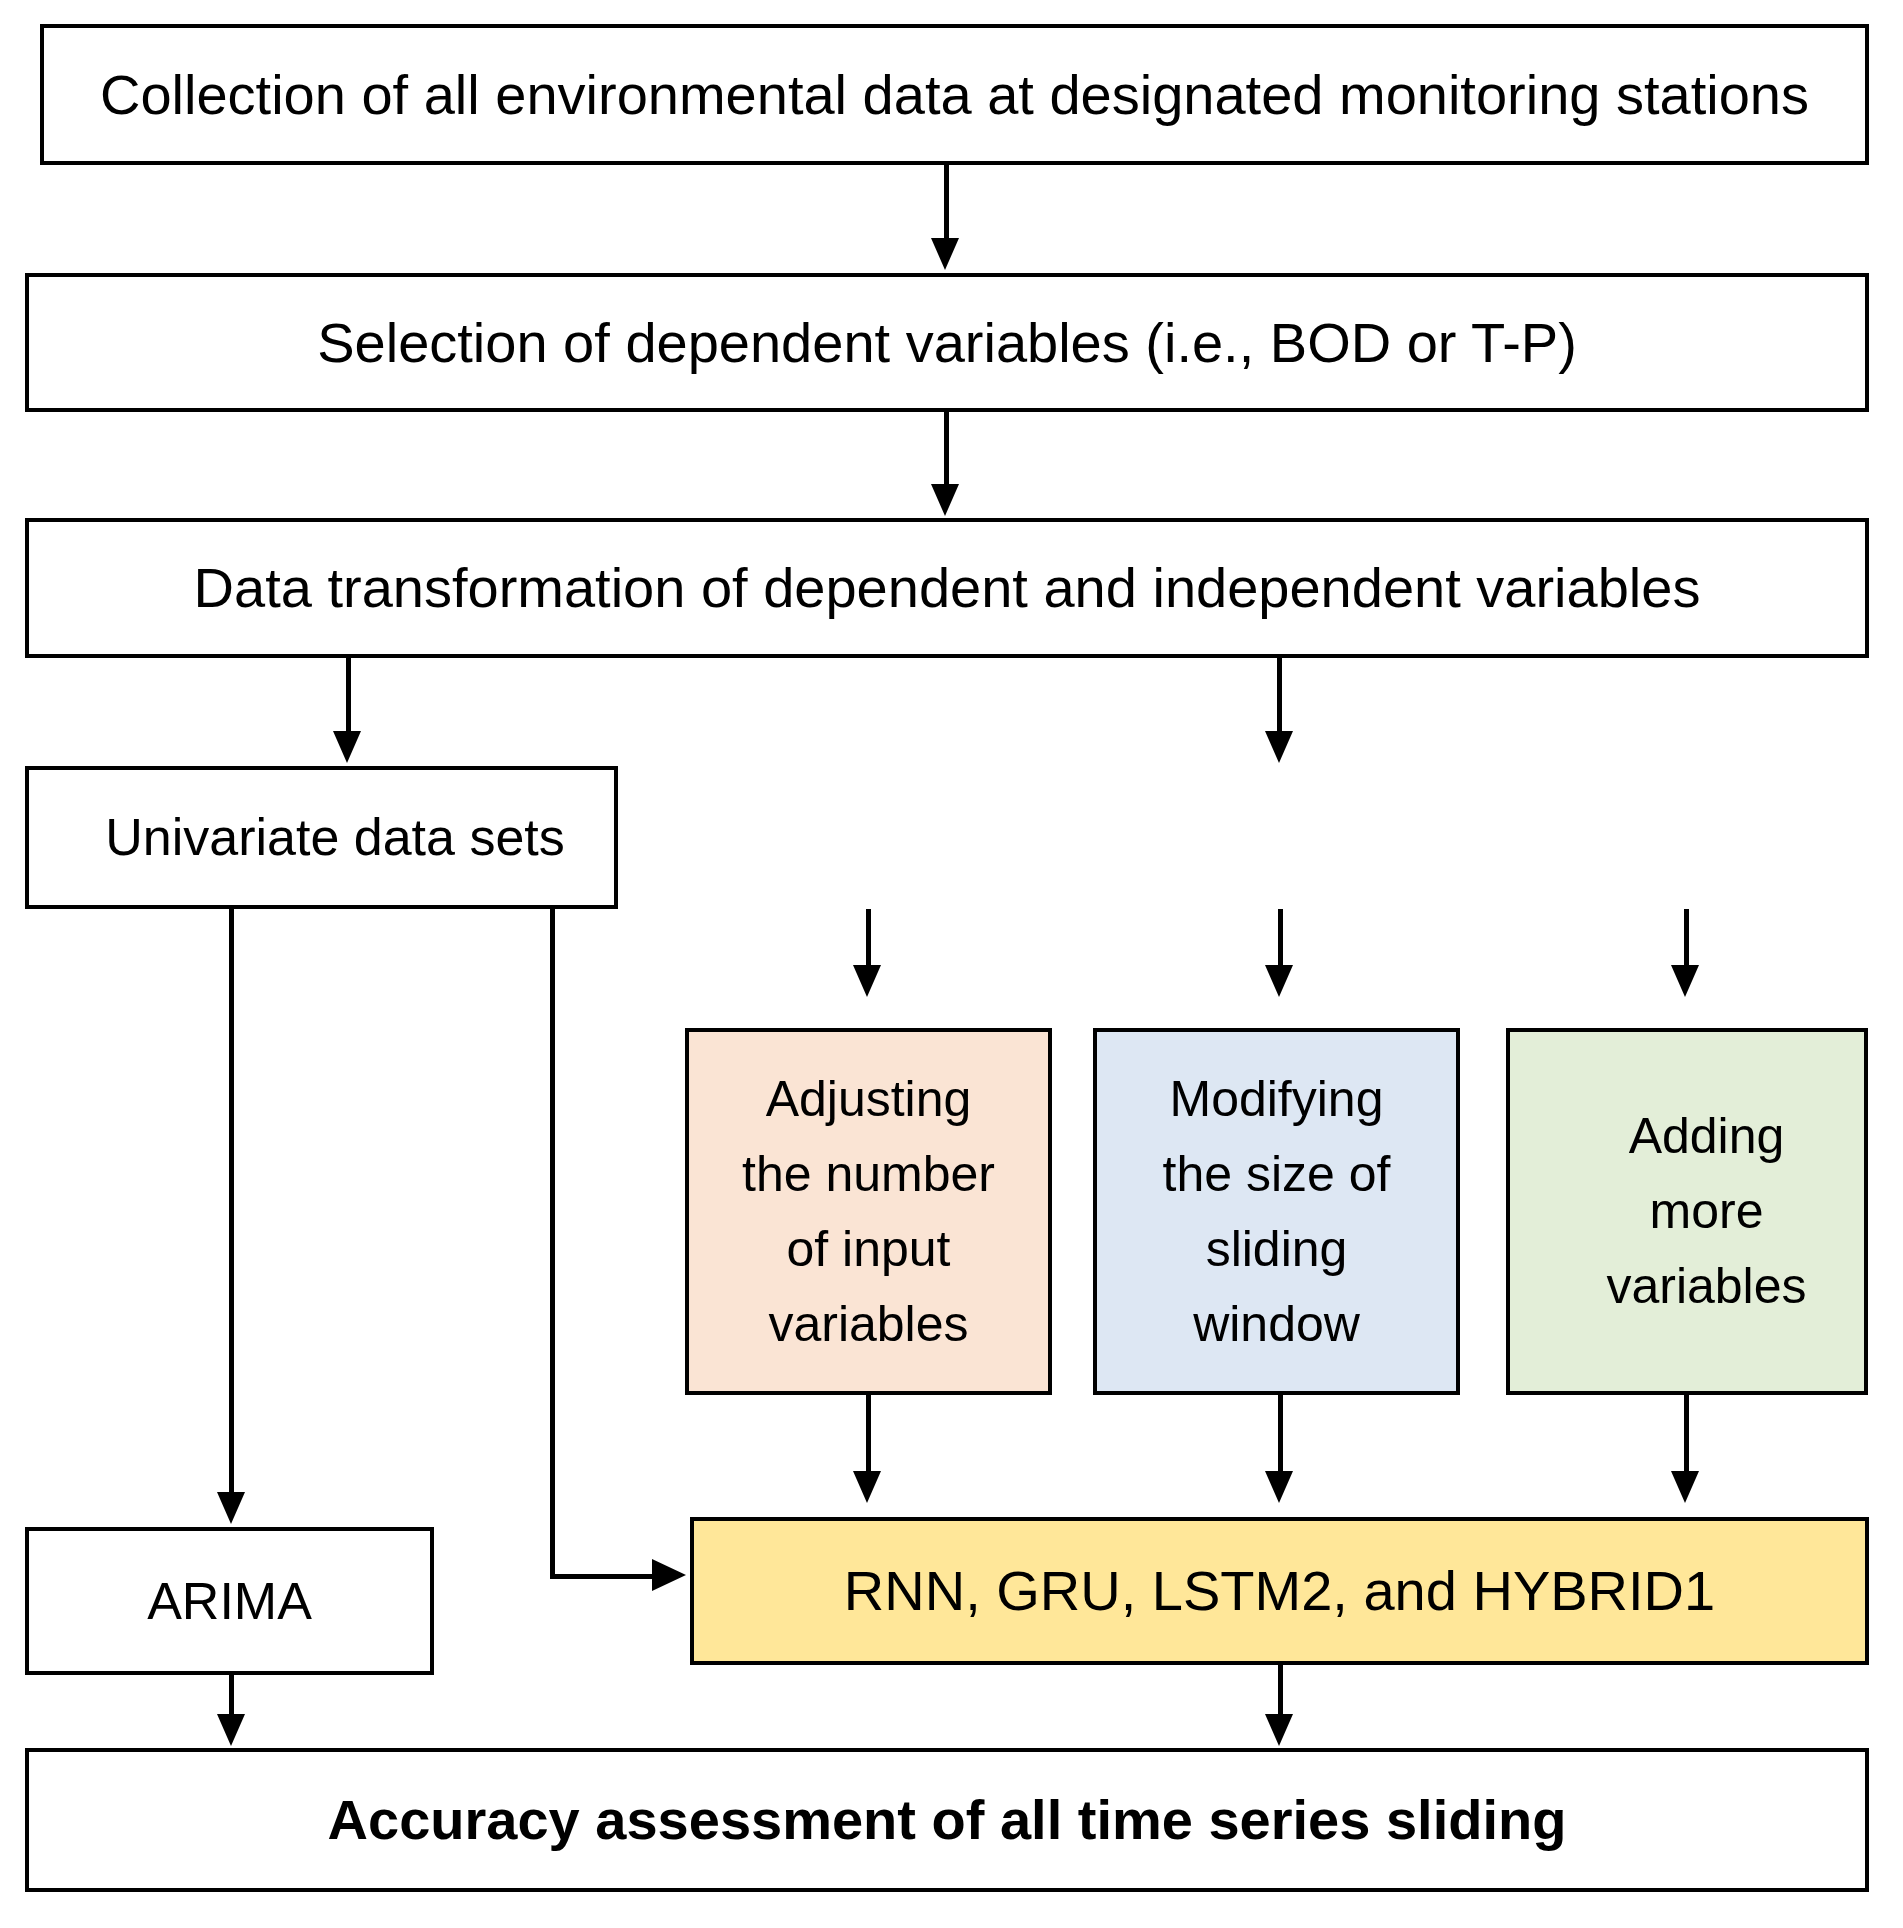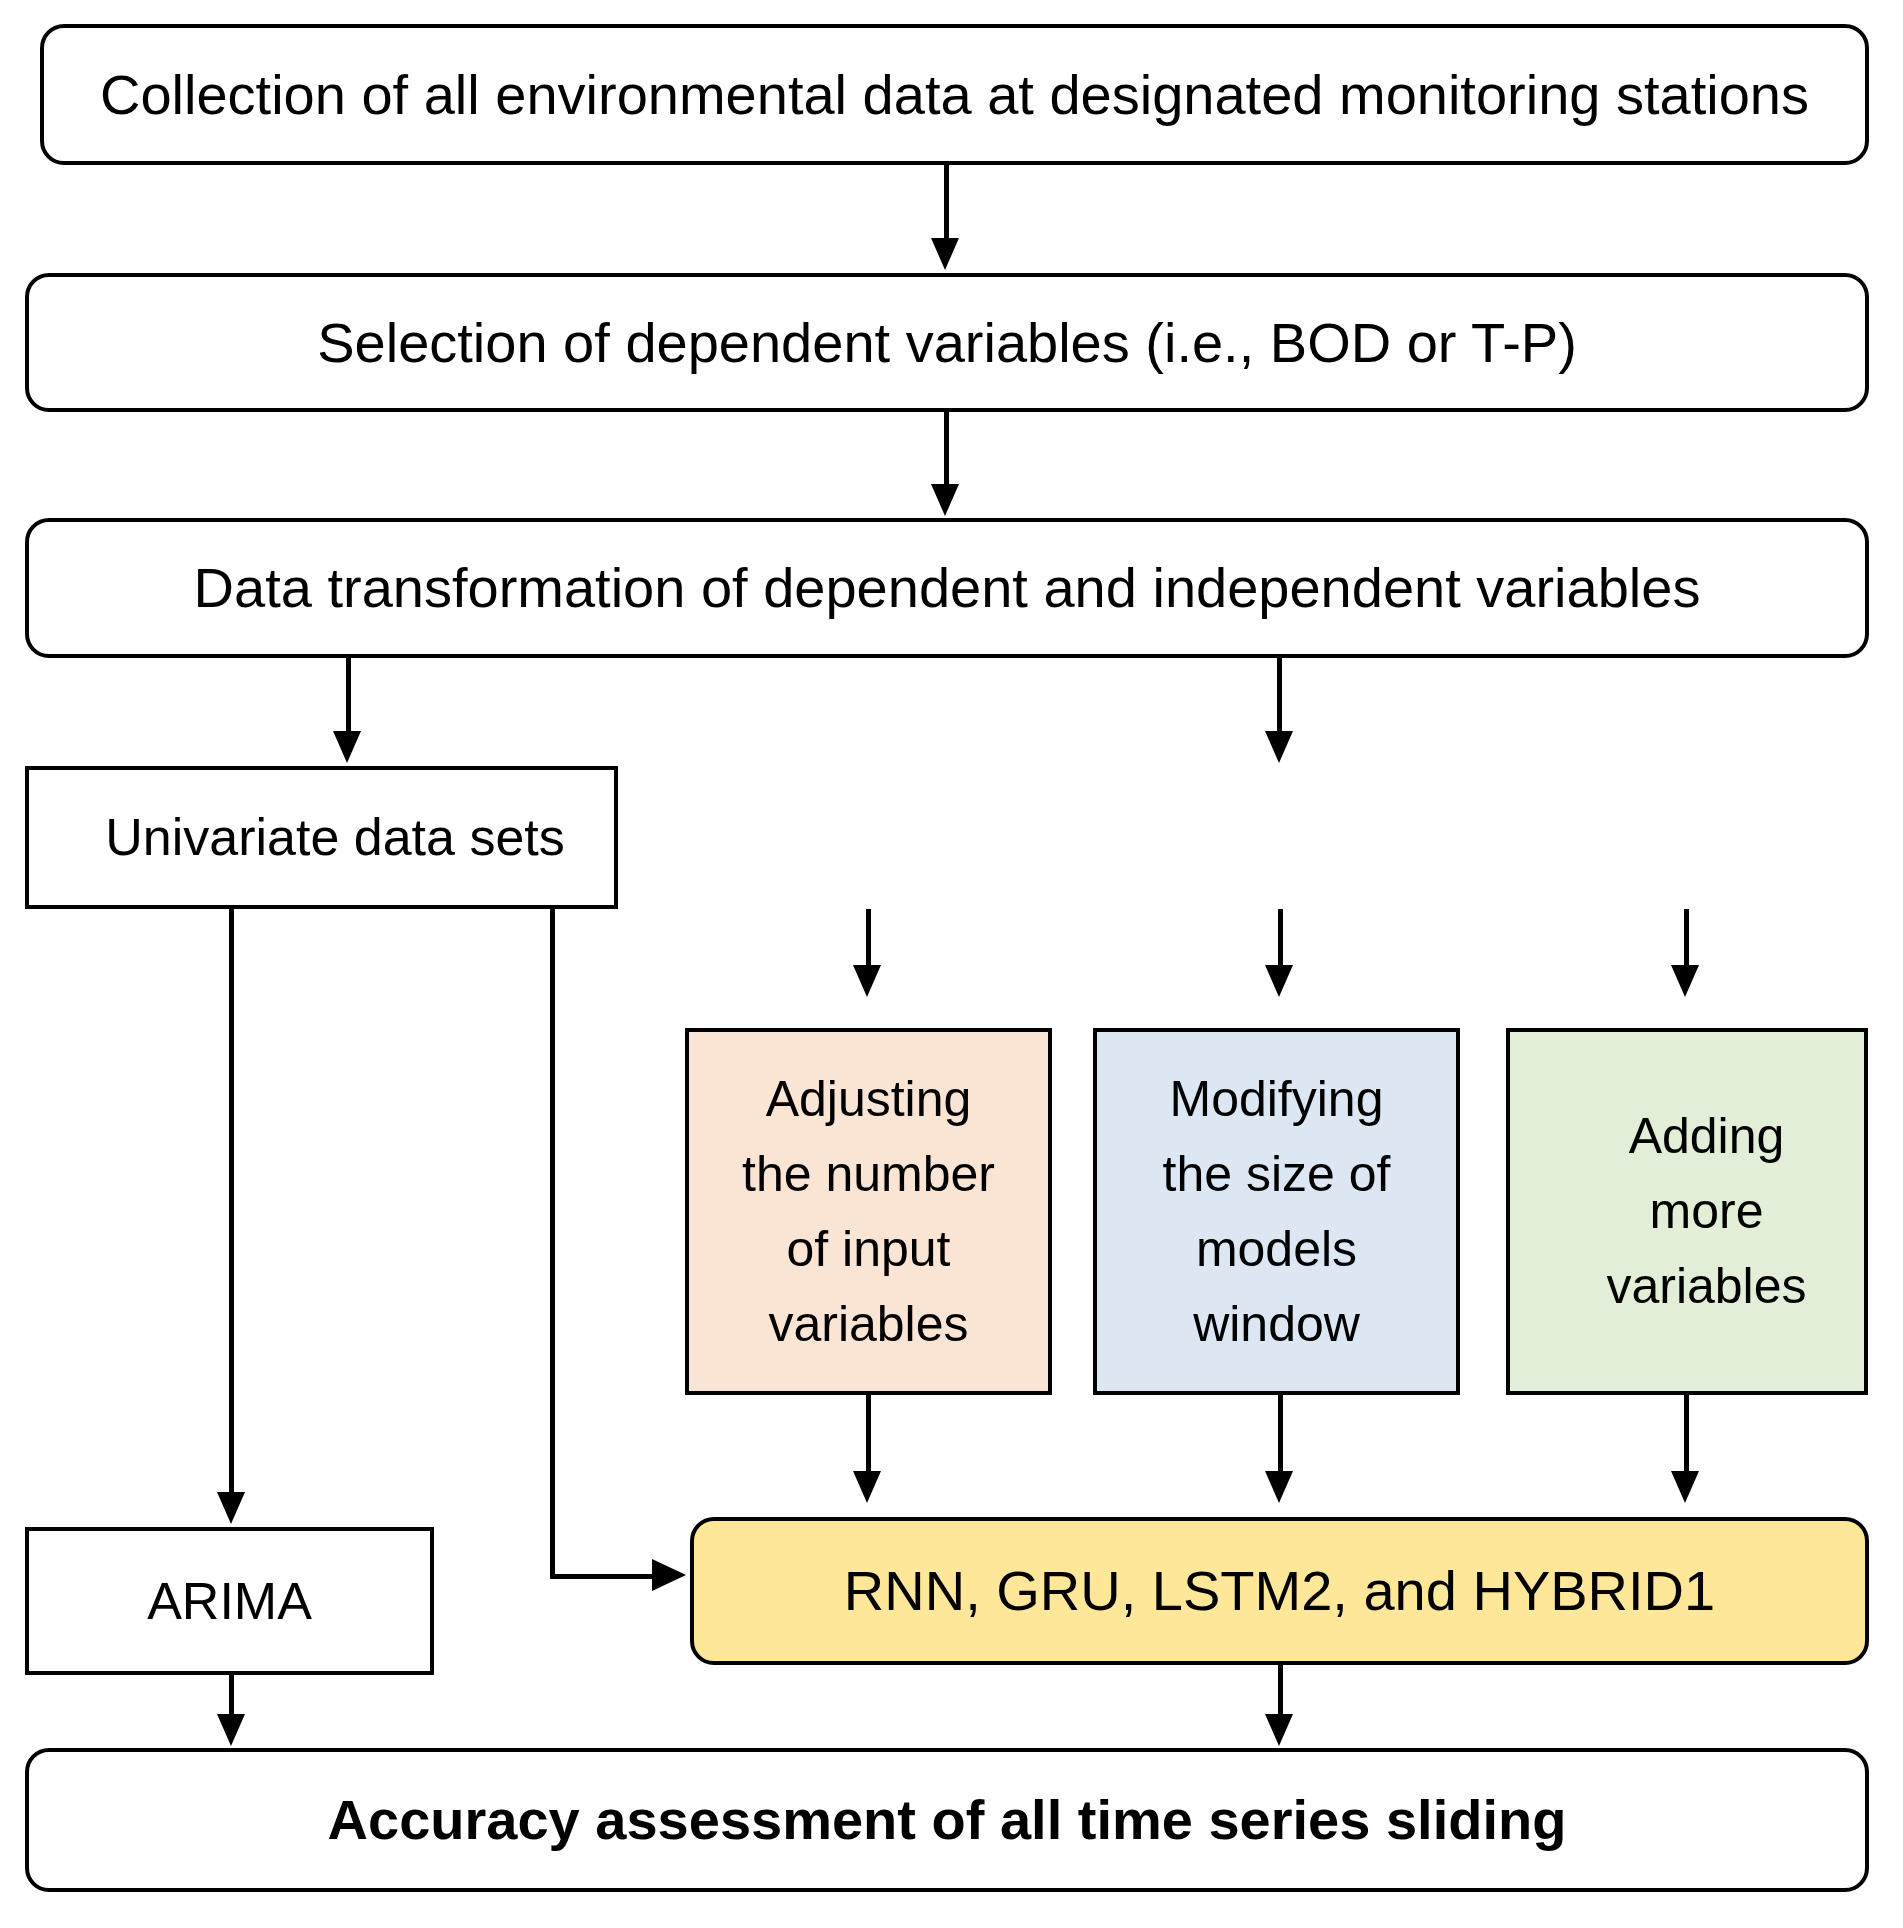--- a/index.html
+++ b/index.html
@@ -24,21 +24,21 @@
     display: flex;
     align-items: center;
     justify-content: center;
     text-align: center;
     color: #000000;
     line-height: 1.28;
     z-index: 3;
     padding: 3.6px 9px;
   }
   .node .label { display: block; width: 100%; }
-  .n-wide   { font-size: 56px; border-radius: 24px; }
+  .n-wide   { font-size: 56px; }
   .n-mid    { font-size: 52px; }
   .n-col    { font-size: 50px; line-height: 1.5; }
   .n-bold   { font-weight: bold; }
 
   
   .fill-gray   { background: #d9d9d9; }
   .fill-peach  { background: #fae4d4; }
   .fill-blue   { background: #dde7f3; }
   .fill-green  { background: #e3eed8; padding-left: 48px; }
   .fill-yellow { background: #ffe799; }
@@ -139,21 +139,21 @@
         <div>the number</div>
         <div>of input</div>
         <div>variables</div>
       </span>
   </div>
 
   <div class="node n-col fill-blue" style="left:1093px; top:1028px; width:367px; height:367px;">
     <span class="label">
         <div>Modifying</div>
         <div>the size of</div>
-        <div>models</div>
+        <div>sliding</div>
         <div>window</div>
       </span>
   </div>
 
   <div class="node n-col fill-green" style="left:1506px; top:1028px; width:362px; height:367px;">
     <span class="label">
         <div>Adding</div>
         <div>more</div>
         <div>variables</div>
       </span>

